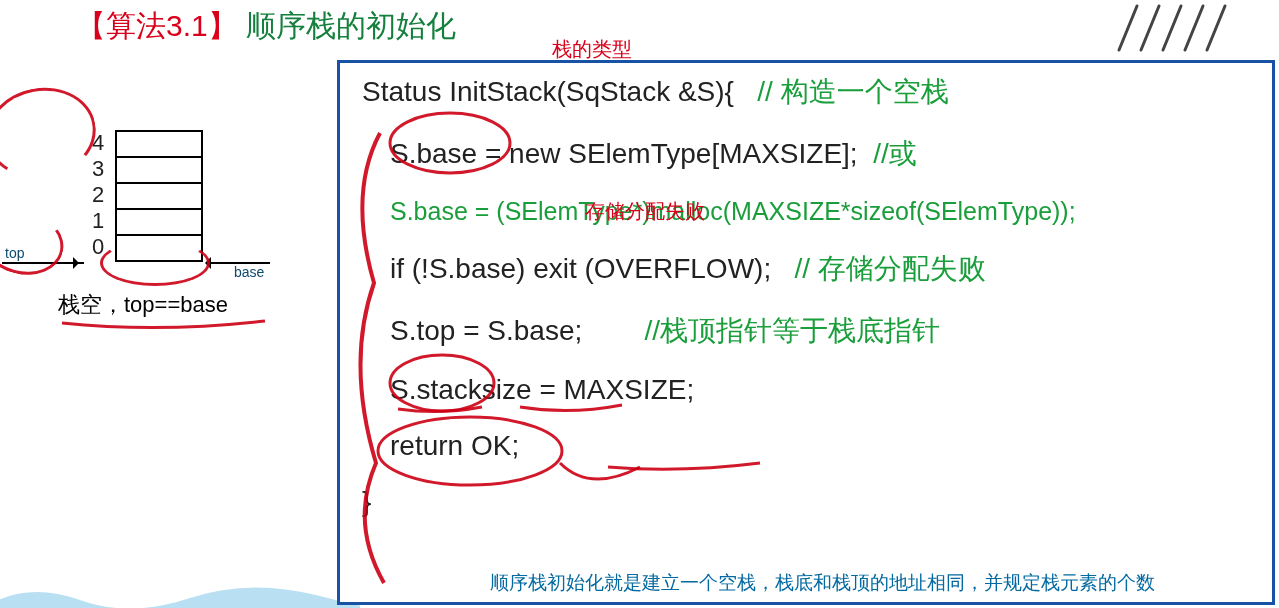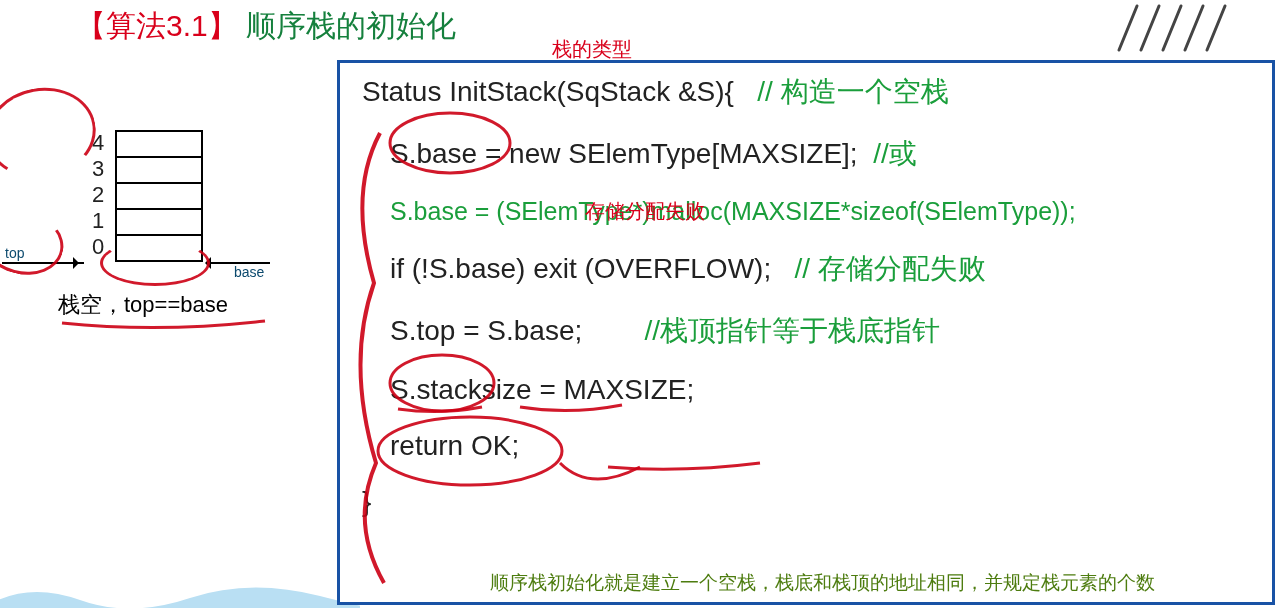--- a/index.html
+++ b/index.html
@@ -25,21 +25,21 @@
   .alg-title {
     color: #15803d;
     font-weight: 500;
   }
   .red-annot {
     color: #d9001b;
     font-size: 20px;
     position: absolute;
   }
   .blue-annot {
-    color: #4d7c0f;
+    color: #0369a1;
     font-size: 19px;
     position: absolute;
   }
   
   .diagram {
     position: absolute;
     top: 110px;
     left: 0;
     width: 320px;
     height: 260px;

